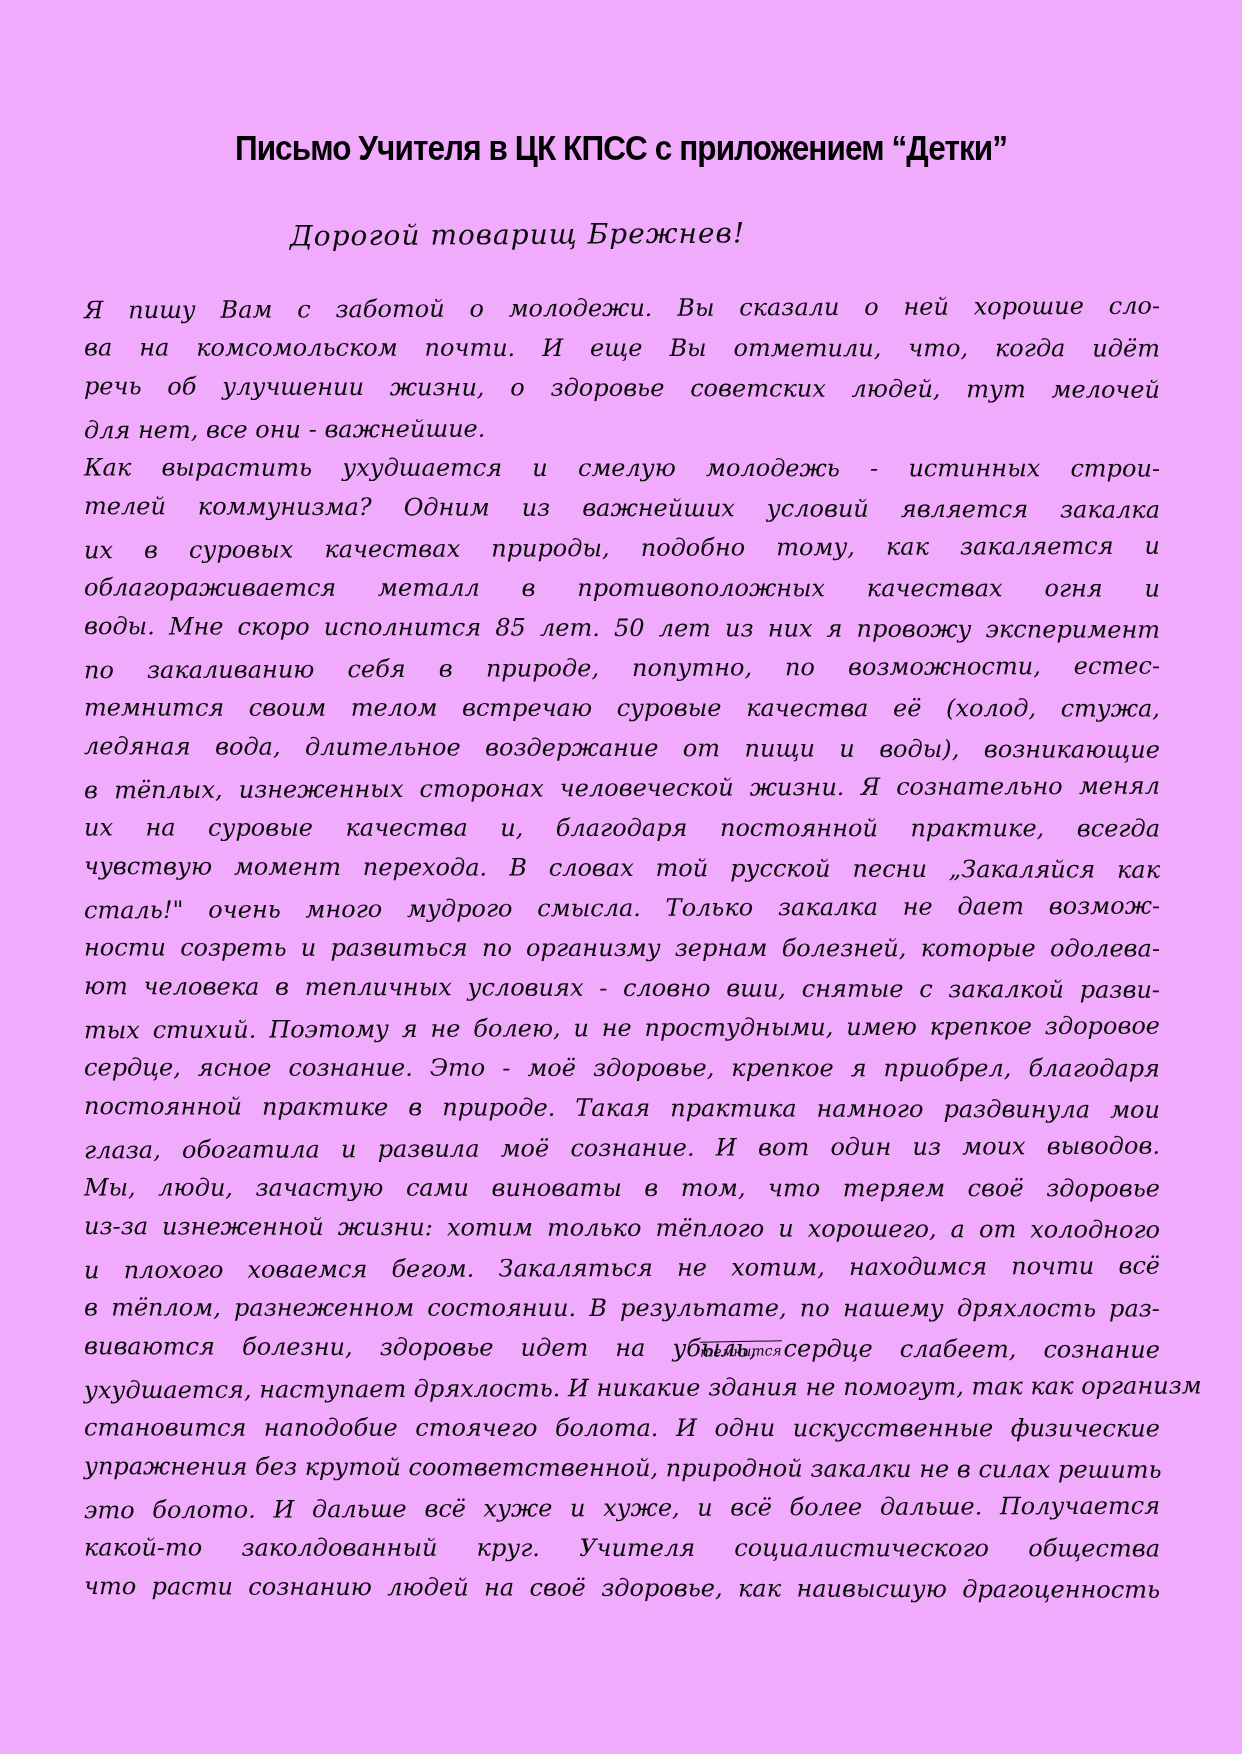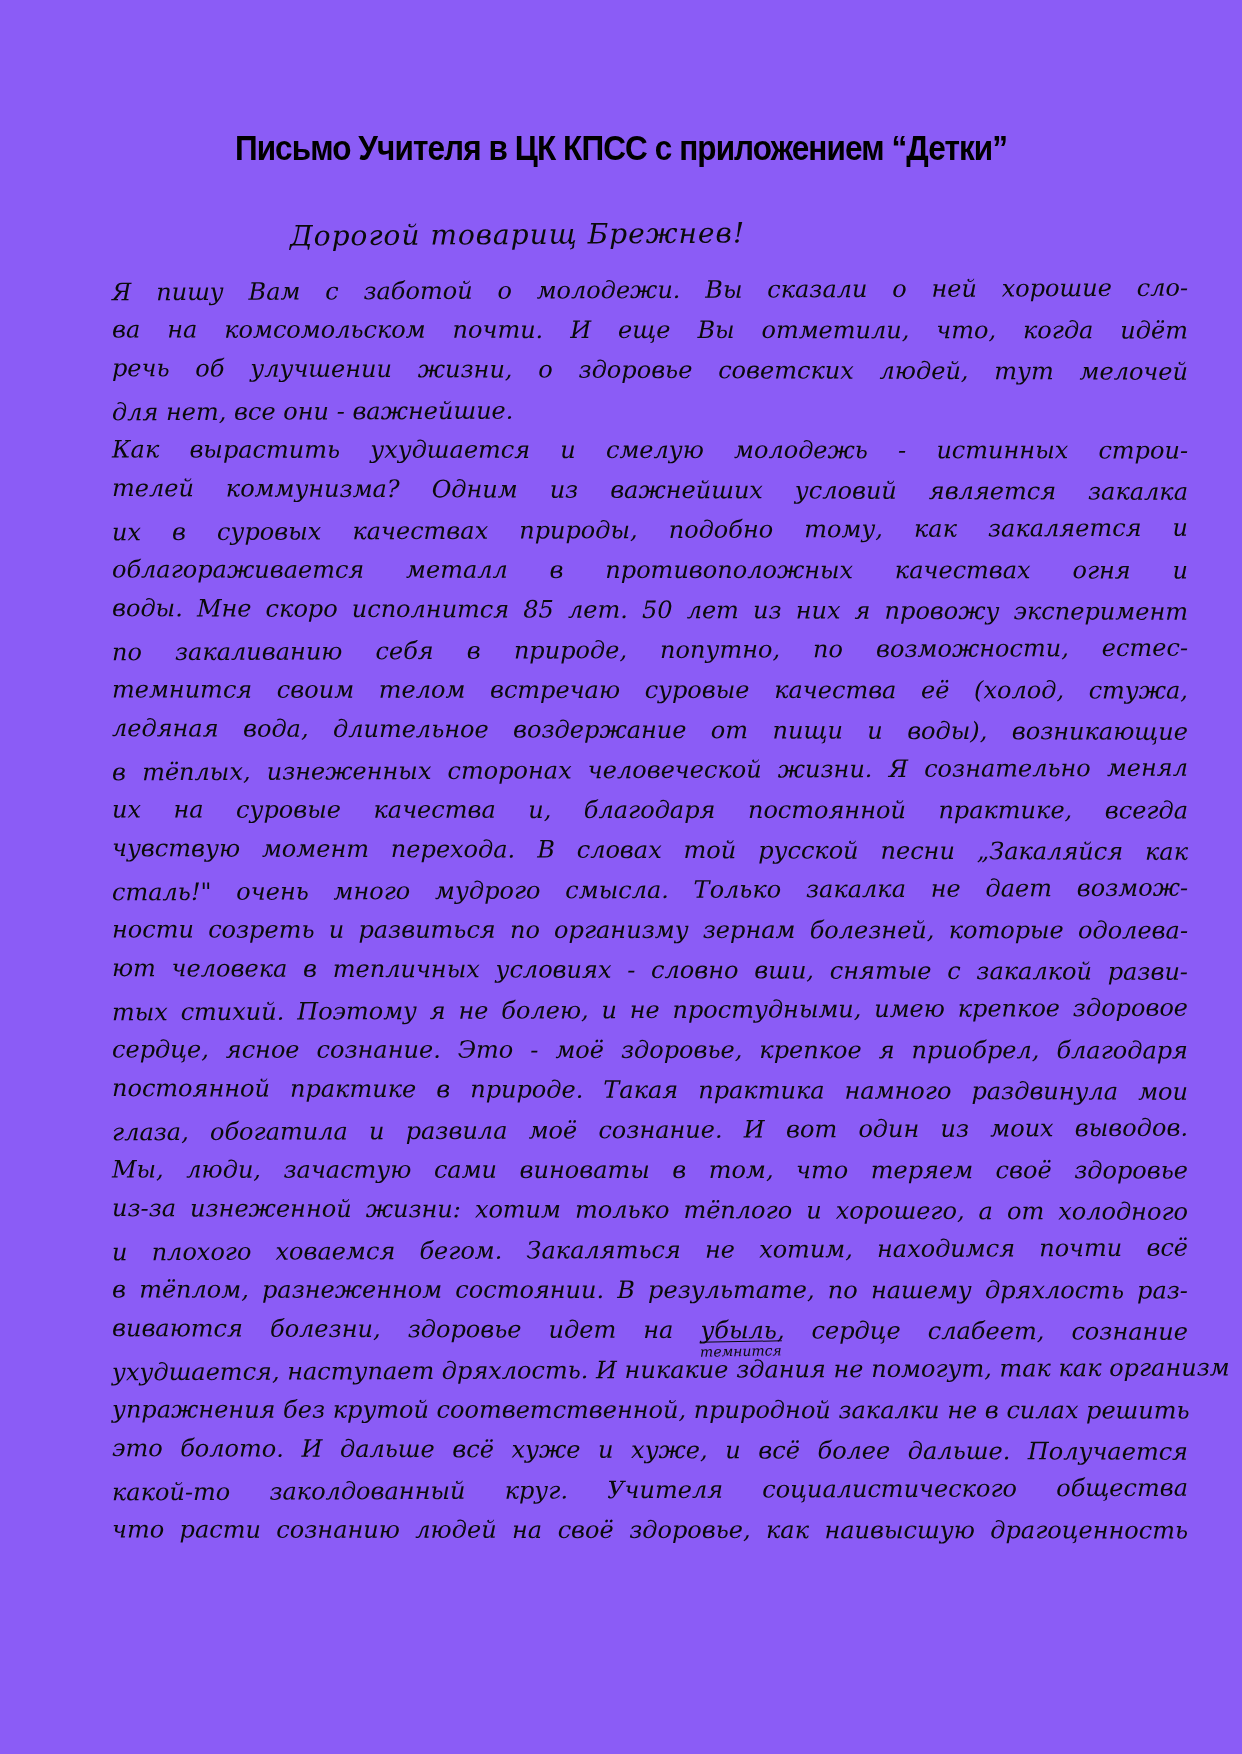--- a/index.html
+++ b/index.html
@@ -11,21 +11,21 @@
     width: 1242px;
     height: 1754px;
     position: relative;
     overflow: hidden;
     font-family: "Liberation Sans", sans-serif;
     color: #0d0d0d;
   }
   .scan-page {
     position: absolute;
     inset: 0;
-    background: #8b5cf6;
+    background: #f0abfc;
   }
   .doc-title {
     position: absolute;
     top: 128px;
     left: 0;
     width: 100%;
     text-align: center;
     font-family: "Liberation Sans", sans-serif;
     font-weight: bold;
     font-size: 35px;
@@ -41,24 +41,23 @@
     left: 290px;
     font-family: "DejaVu Serif", serif;
     font-style: italic;
     font-size: 28px;
     color: #0a0a0a;
     transform: rotate(-0.4deg);
     letter-spacing: 1px;
   }
   .letter-body {
     position: absolute;
-    top: 270px;
+    top: 288px;
     left: 84px;
     width: 1076px;
-    margin-left: 28px;
   }
   .hw-line {
     font-family: "DejaVu Serif", serif;
     font-style: italic;
     font-size: 24px;
     line-height: 40px;
     height: 40px;
     white-space: nowrap;
     color: #0a0a0a;
     text-align: justify;
@@ -116,20 +115,21 @@
       <div class="hw-line">тых стихий. Поэтому я не болею, и не простудными, имею крепкое здоровое</div>
       <div class="hw-line">сердце, ясное сознание. Это - моё здоровье, крепкое я приобрел, благодаря</div>
       <div class="hw-line">постоянной практике в природе. Такая практика намного раздвинула мои</div>
       <div class="hw-line">глаза, обогатила и развила моё сознание. И вот один из моих выводов.</div>
       <div class="hw-line">Мы, люди, зачастую сами виноваты в том, что теряем своё здоровье</div>
       <div class="hw-line">из-за изнеженной жизни: хотим только тёплого и хорошего, а от холодного</div>
       <div class="hw-line">и плохого ховаемся бегом. Закаляться не хотим, находимся почти всё</div>
       <div class="hw-line">в тёплом, разнеженном состоянии. В результате, по нашему дряхлость раз-</div>
       <div class="hw-line">виваются болезни, здоровье идет на убыль, сердце слабеет, сознание</div>
       <div class="hw-line">ухудшается, наступает дряхлость. И никакие здания не помогут, так как организм</div>
+      <div class="hw-line">становится наподобие стоячего болота. И одни искусственные физические</div>
       <div class="hw-line">упражнения без крутой соответственной, природной закалки не в силах решить</div>
       <div class="hw-line">это болото. И дальше всё хуже и хуже, и всё более дальше. Получается</div>
       <div class="hw-line">какой-то заколдованный круг. Учителя социалистического общества</div>
       <div class="hw-line">что расти сознанию людей на своё здоровье, как наивысшую драгоценность</div>
     </div>
 
   <div class="interlinear-insertion">темнится</div>
 
 </div>
 

